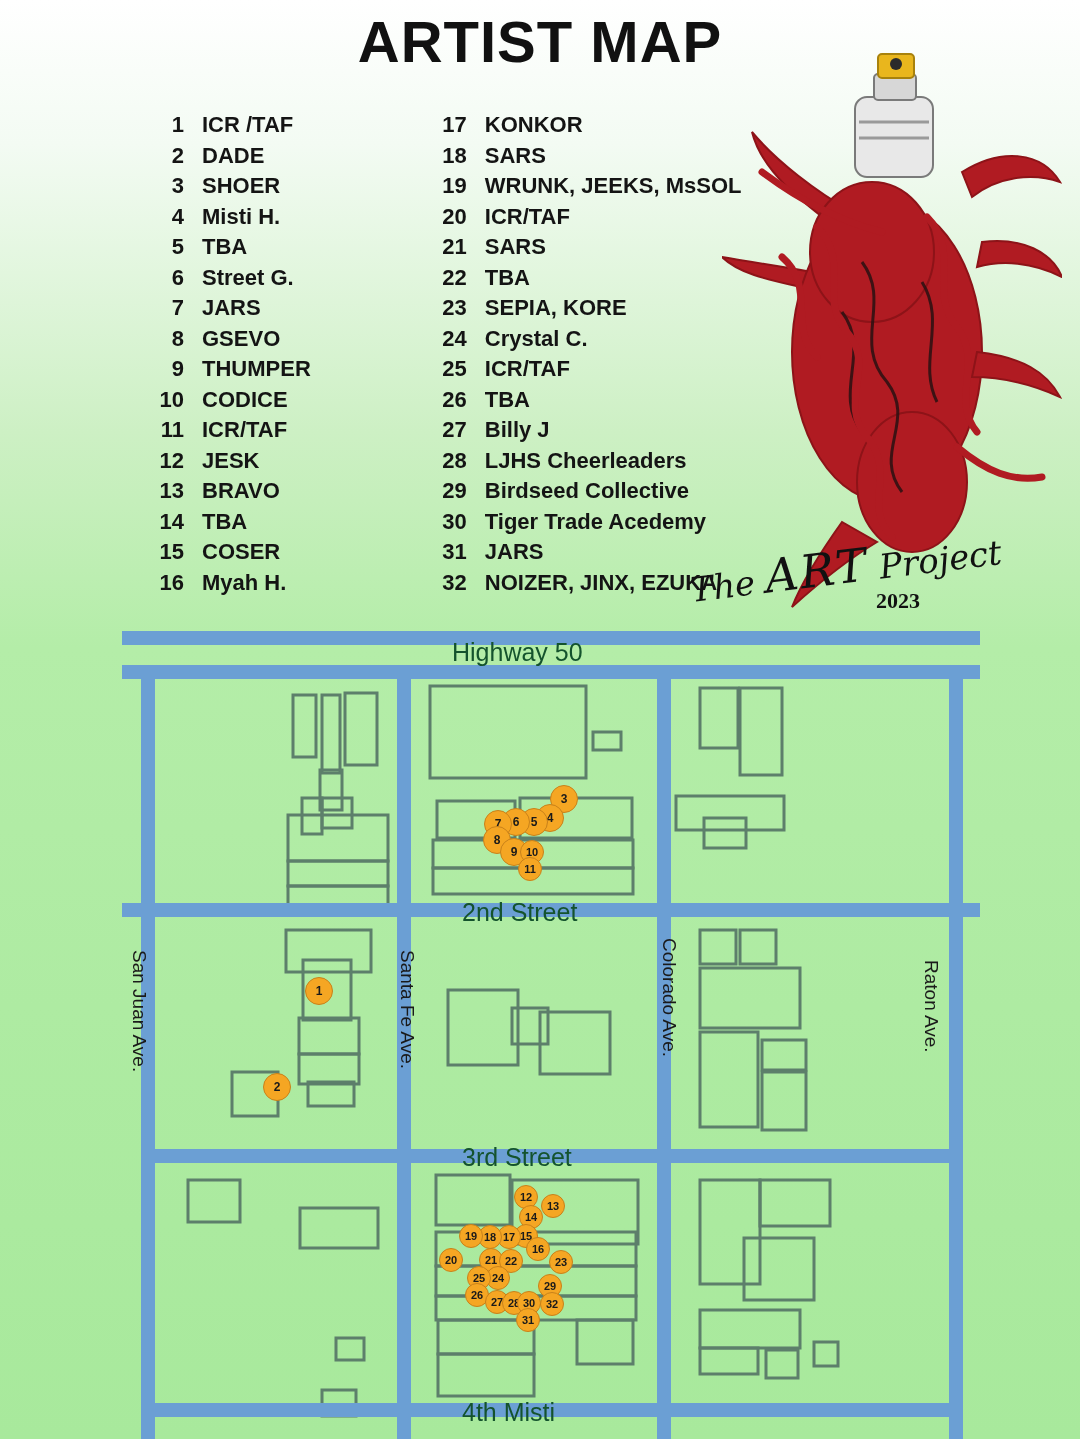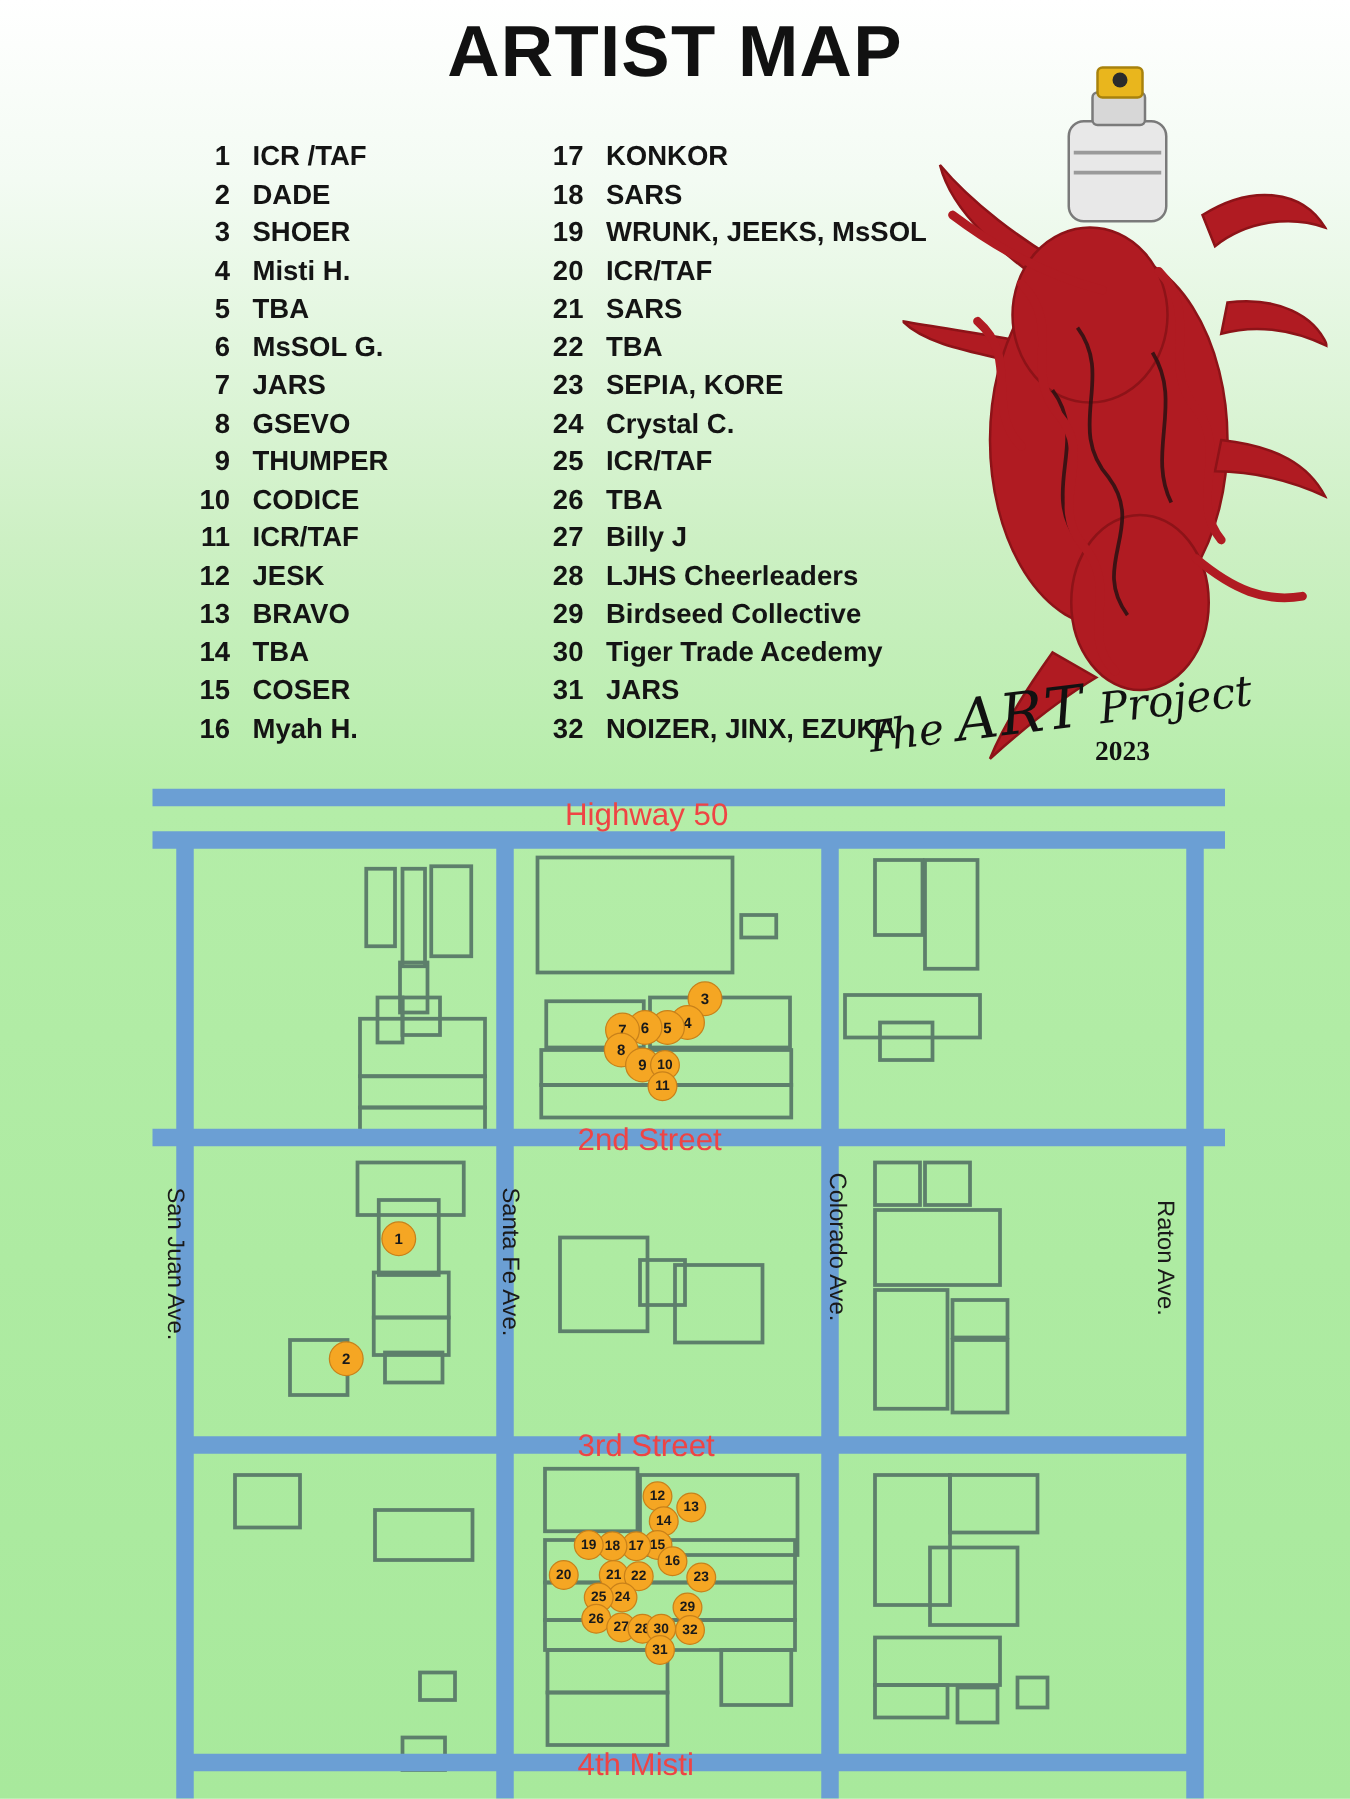--- a/index.html
+++ b/index.html
@@ -99,21 +99,21 @@
     left: 0;
     top: 620px;
     width: 1080px;
     height: 819px;
   }
   .map svg { display: block; }
 
   .street-label {
     position: absolute;
     font-size: 25px;
-    color: #ef4444;
+    color: #14532d;
     font-family: "Liberation Sans", sans-serif;
   }
   .vert-label {
     position: absolute;
     font-size: 19px;
     color: #1a1a1a;
     writing-mode: vertical-rl;
     text-orientation: mixed;
   }
 
@@ -156,21 +156,21 @@
     <div class="legend-row">
         <span class="legend-num">4</span>
         <span class="legend-name">Misti H.</span>
       </div>
     <div class="legend-row">
         <span class="legend-num">5</span>
         <span class="legend-name">TBA</span>
       </div>
     <div class="legend-row">
         <span class="legend-num">6</span>
-        <span class="legend-name">MsSOL G.</span>
+        <span class="legend-name">Street G.</span>
       </div>
     <div class="legend-row">
         <span class="legend-num">7</span>
         <span class="legend-name">JARS</span>
       </div>
     <div class="legend-row">
         <span class="legend-num">8</span>
         <span class="legend-name">GSEVO</span>
       </div>
     <div class="legend-row">

